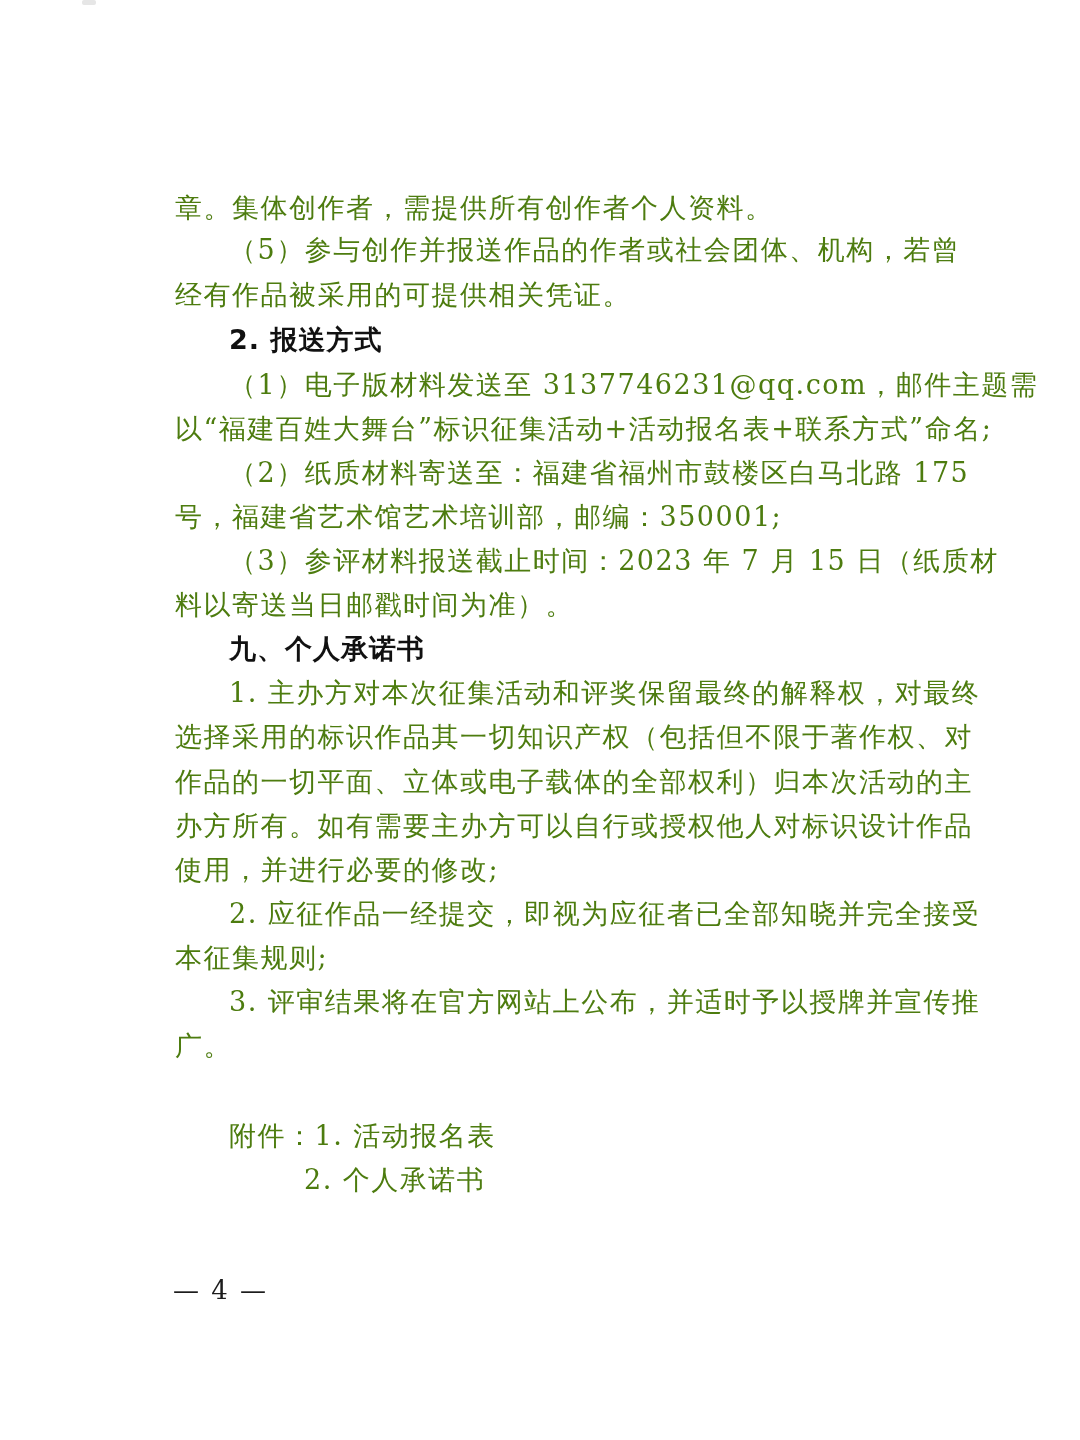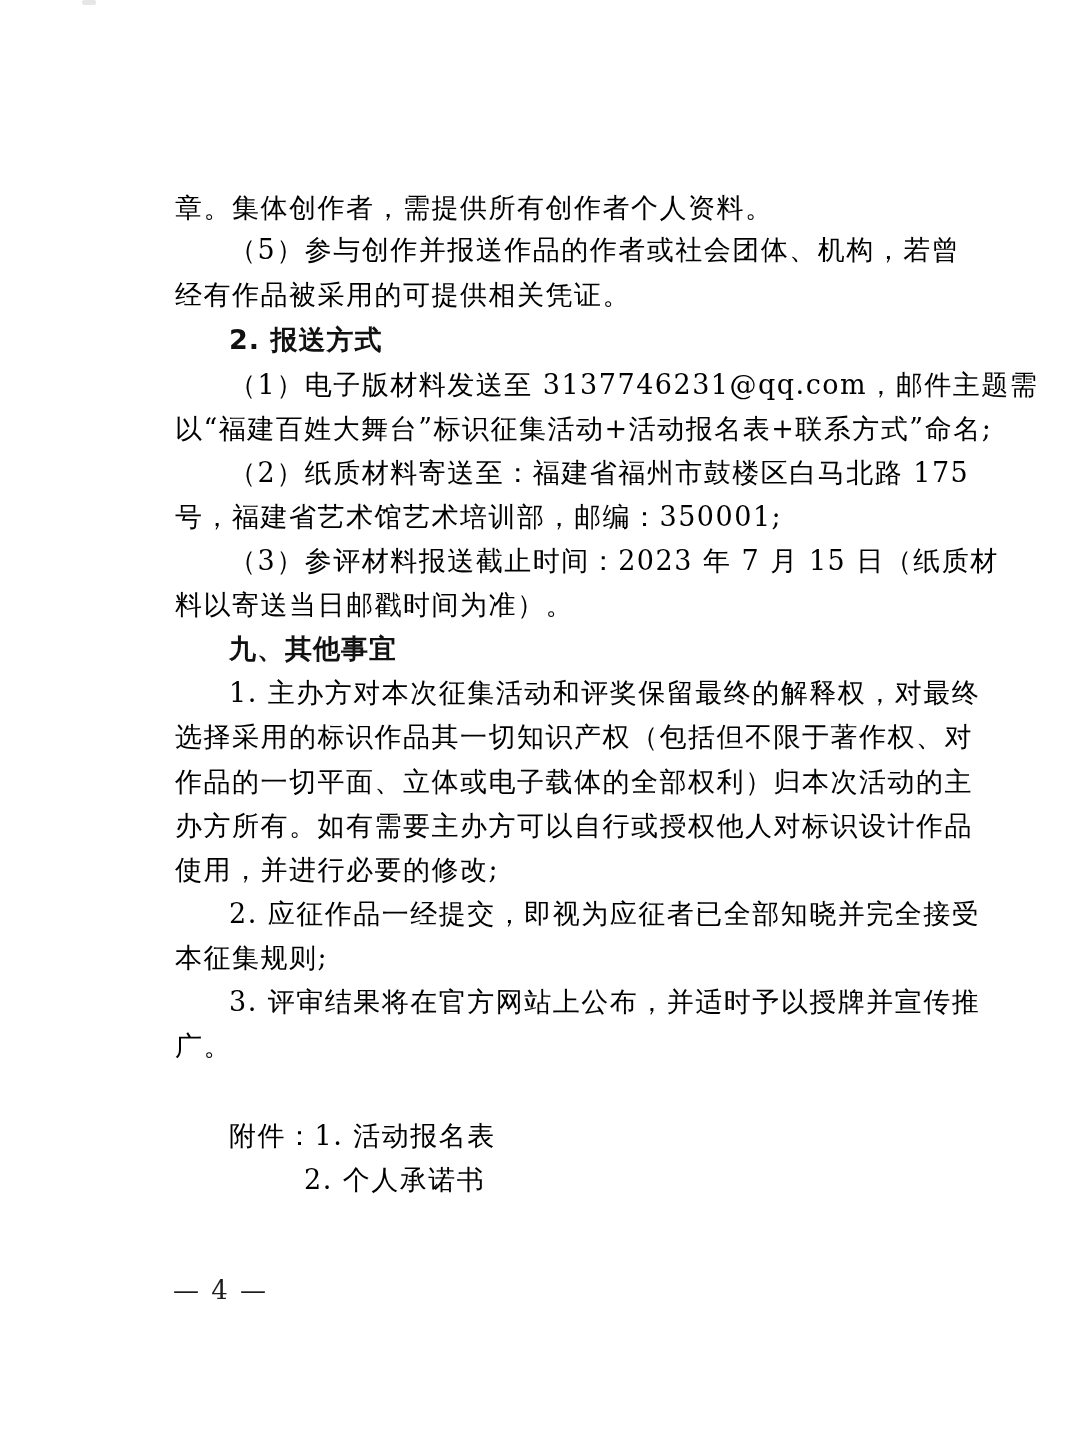--- a/index.html
+++ b/index.html
@@ -23,21 +23,21 @@
       background: #ffffff;
     }
     .line {
       position: absolute;
       left: 175px;
       width: 722px;
       font-size: 27px;
       line-height: 40px;
       white-space: nowrap;
       letter-spacing: 1.5px;
-      color: #000000;
+      color: #4d7c0f;
     }
     .line.justify {
       text-align: justify;
       text-align-last: justify;
     }
     .indent { left: 229px; width: 668px; }
     .heading {
       font-family: "DejaVu Sans", "Liberation Sans", sans-serif;
       font-weight: bold;
       letter-spacing: 1px;
@@ -76,21 +76,21 @@
   <div class="line" style="top:275px;">经有作品被采用的可提供相关凭证。</div>
   <div class="line indent heading" style="top:320px;">2. 报送方式</div>
 
   <div class="line indent justify" style="top:365px;">（1）电子版材料发送至 3137746231@qq.com，邮件主题需</div>
   <div class="line justify" style="top:409px;">以“福建百姓大舞台”标识征集活动+活动报名表+联系方式”命名;</div>
   <div class="line indent justify" style="top:453px;">（2）纸质材料寄送至：福建省福州市鼓楼区白马北路 175</div>
   <div class="line" style="top:497px;">号，福建省艺术馆艺术培训部，邮编：350001;</div>
   <div class="line indent justify" style="top:541px;">（3）参评材料报送截止时间：2023 年 7 月 15 日（纸质材</div>
   <div class="line" style="top:585px;">料以寄送当日邮戳时间为准）。</div>
 
-  <div class="line indent heading" style="top:629px;">九、其他事宜</div>
+  <div class="line indent heading" style="top:629px;">九、个人承诺书</div>
 
   <div class="line indent justify" style="top:673px;">1. 主办方对本次征集活动和评奖保留最终的解释权，对最终</div>
   <div class="line justify" style="top:762px;">作品的一切平面、立体或电子载体的全部权利）归本次活动的主</div>
   <div class="line justify" style="top:717px;">选择采用的标识作品其一切知识产权（包括但不限于著作权、对</div>
   <div class="line justify" style="top:806px;">办方所有。如有需要主办方可以自行或授权他人对标识设计作品</div>
   <div class="line" style="top:850px;">使用，并进行必要的修改;</div>
   <div class="line indent justify" style="top:894px;">2. 应征作品一经提交，即视为应征者已全部知晓并完全接受</div>
   <div class="line" style="top:938px;">本征集规则;</div>
   <div class="line indent justify" style="top:982px;">3. 评审结果将在官方网站上公布，并适时予以授牌并宣传推</div>
   <div class="line" style="top:1026px;">广。</div>

